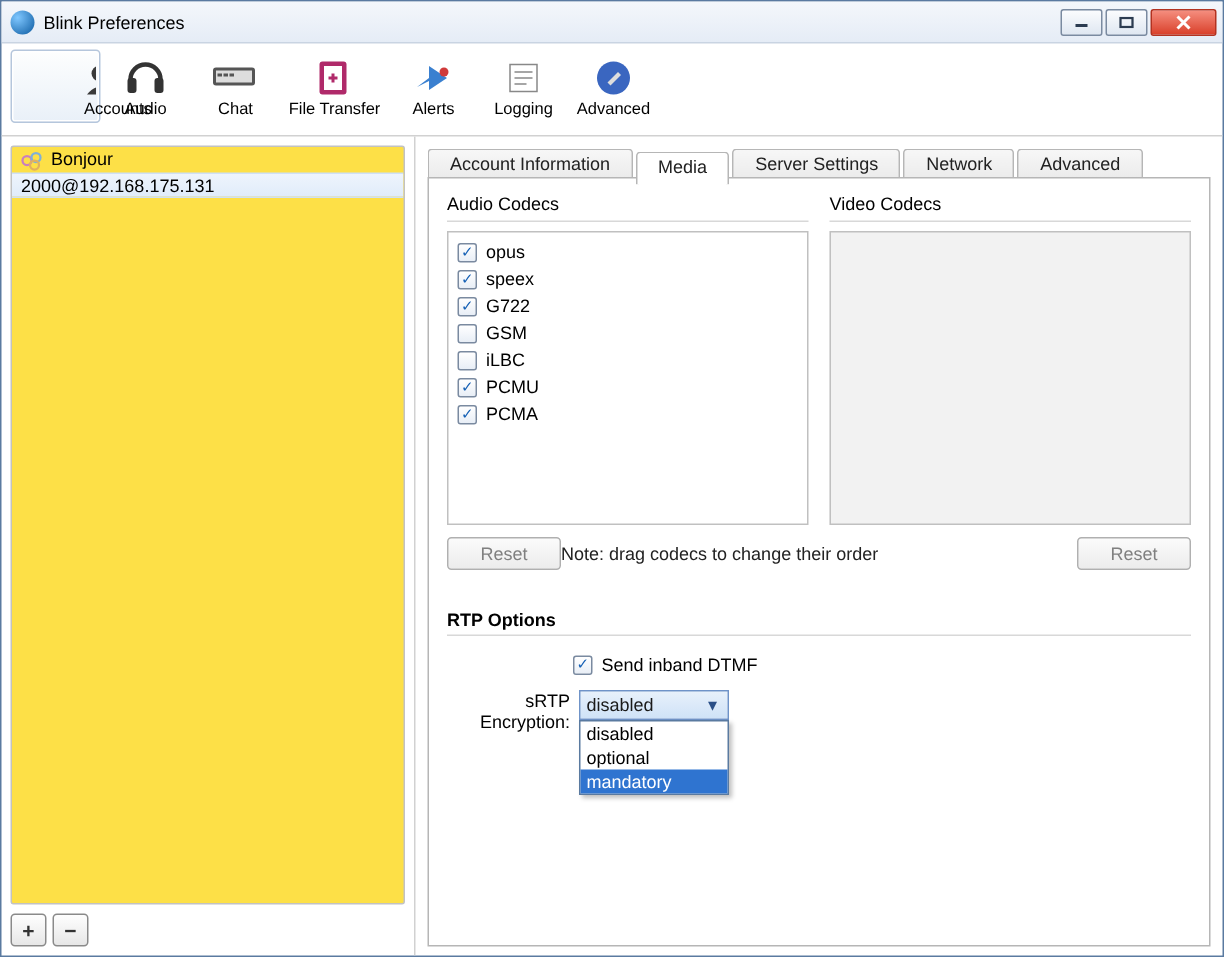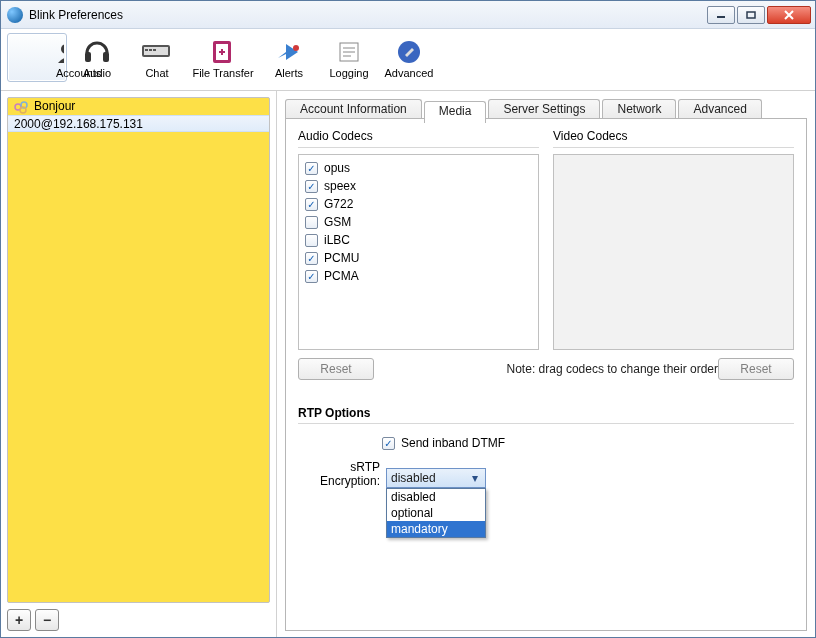--- a/index.html
+++ b/index.html
@@ -47,26 +47,26 @@
   .section-rule { border-top:1px solid #d8d8d8; margin-bottom:6px; }
   .codec-box { border:1px solid #c0c0c0; height:196px; background:#fff; padding:4px 6px; }
   .codec-box.video { background:#f2f2f2; }
   .codec-row { display:flex; align-items:center; gap:6px; height:18px; font-size:12px; }
   .cb { width:13px; height:13px; border:1px solid #7a8aa0; border-radius:2px; display:inline-flex; align-items:center; justify-content:center; background:linear-gradient(#fff,#e8eef6); font-size:10px; color:#1560b5; }
   .cb .chk { visibility:hidden; }
   .cb.checked .chk { visibility:visible; }
 
   .reset-row { margin-top:8px; display:flex; align-items:center; }
   .reset-btn { width:76px; height:22px; border:1px solid #b0b0b0; border-radius:3px; background:linear-gradient(#fbfbfb,#ececec); color:#808080; font-size:12px; }
-  .note { flex:1; text-align:right; font-size:12px; color:#222; }
+  .note { flex:1; text-align:left; font-size:12px; color:#222; }
 
   .rtp-title { font-weight:bold; margin-top:26px; }
   .rtp-rule { border-top:1px solid #d8d8d8; margin:3px 0 12px 0; }
   .rtp-row1 { display:flex; align-items:center; gap:6px; margin-left:84px; }
-  .rtp-row2 { display:flex; align-items:flex-end; gap:6px; margin-top:10px; }
+  .rtp-row2 { display:flex; align-items:flex-start; gap:6px; margin-top:10px; }
   .rtp-label { font-size:12px; width:82px; text-align:right; }
 
   .combo-wrap { position:relative; width:100px; }
   .combo { width:100%; height:20px; border:1px solid #6f93c8; background:linear-gradient(#e8f1fb,#cfe2f7); display:flex; align-items:center; padding:0 18px 0 4px; font-size:12px; color:#1a1a1a; position:relative; }
   .combo .arrow { position:absolute; right:3px; top:2px; width:14px; height:14px; display:flex; align-items:center; justify-content:center; color:#2a4f87; }
   .dropdown { position:absolute; top:20px; left:0; width:100%; border:1px solid #5a7aa0; background:#fff; box-shadow:2px 2px 3px rgba(0,0,0,.25); z-index:5; }
   .dd-item { padding:1px 4px; font-size:12px; }
   .dd-item.sel { background:#2f74d0; color:#fff; }
 
   svg { display:block; }

